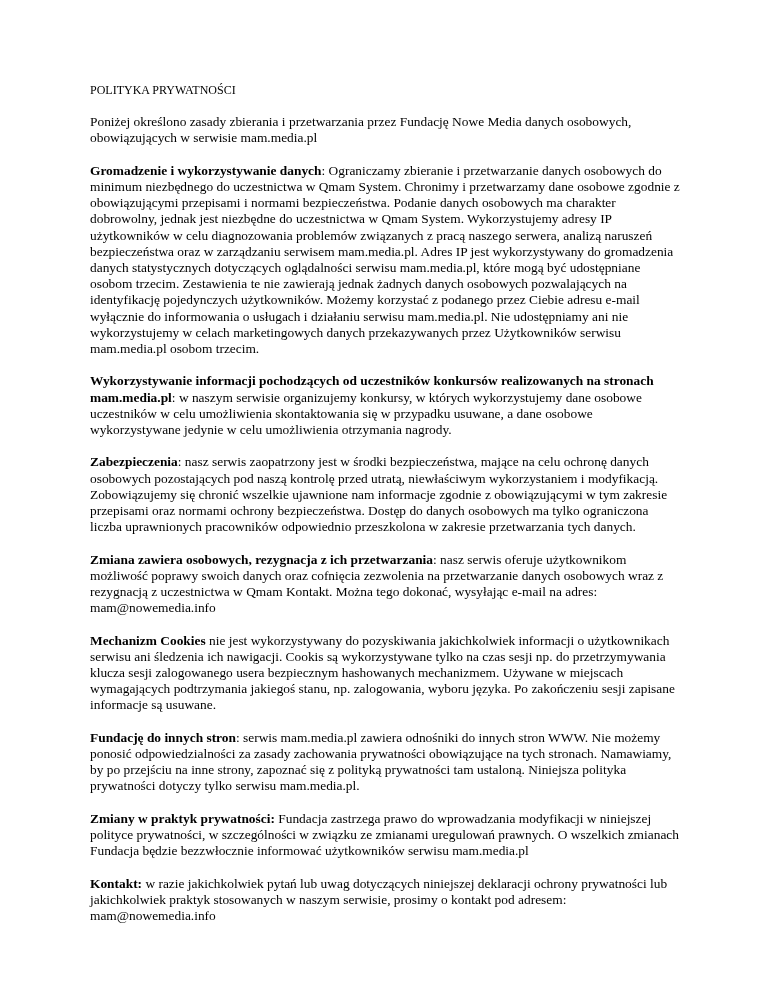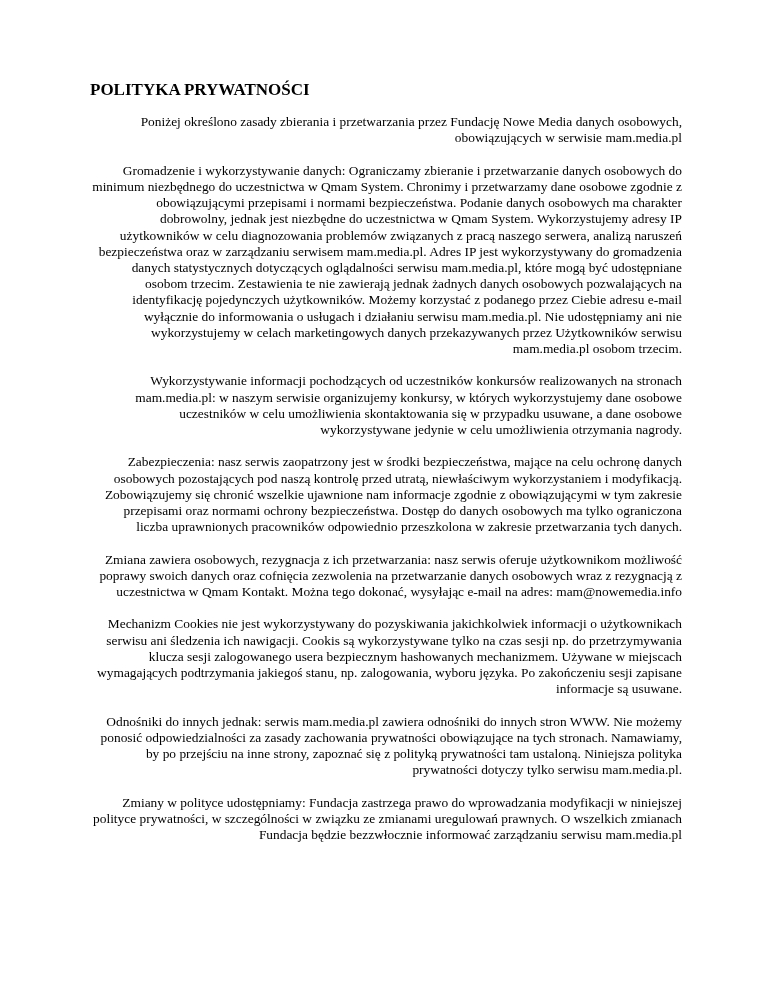--- a/index.html
+++ b/index.html
@@ -13,31 +13,31 @@
     box-sizing: border-box;
     padding: 82px 86px 40px 90px;
     background: #ffffff;
     color: #000000;
     font-family: "Liberation Serif", "DejaVu Serif", serif;
     font-size: 13.4px;
     line-height: 16.2px;
     overflow: hidden;
   }
   .doc-title {
-    font-size: 17px;
-    font-weight: bold;
+    font-size: 12px;
+    font-weight: normal;
     margin: 0 0 16px 0;
     line-height: 16.2px;
   }
   p.para {
     margin: 0 0 16.2px 0;
-    text-align: right;
+    text-align: left;
   }
   p.para strong {
-    font-weight: normal;
+    font-weight: bold;
   }
 </style>
 </head>
 <body>
 
 <div class="page">
 
   <h1 class="doc-title">POLITYKA PRYWATNOŚCI</h1>
 
   <p class="para">Poniżej określono zasady zbierania i przetwarzania przez Fundację Nowe Media danych osobowych, obowiązujących w serwisie mam.media.pl</p>
@@ -45,18 +45,19 @@
   <p class="para"><strong>Gromadzenie i wykorzystywanie danych</strong><span>: Ograniczamy zbieranie i przetwarzanie danych osobowych do minimum niezbędnego do uczestnictwa w Qmam System. Chronimy i przetwarzamy dane osobowe zgodnie z obowiązującymi przepisami i normami bezpieczeństwa. Podanie danych osobowych ma charakter dobrowolny, jednak jest niezbędne do uczestnictwa w Qmam System. Wykorzystujemy adresy IP użytkowników w celu diagnozowania problemów związanych z pracą naszego serwera, analizą naruszeń bezpieczeństwa oraz w zarządzaniu serwisem mam.media.pl. Adres IP jest wykorzystywany do gromadzenia danych statystycznych dotyczących oglądalności serwisu mam.media.pl, które mogą być udostępniane osobom trzecim. Zestawienia te nie zawierają jednak żadnych danych osobowych pozwalających na identyfikację pojedynczych użytkowników. Możemy korzystać z podanego przez Ciebie adresu e-mail wyłącznie do informowania o usługach i działaniu serwisu mam.media.pl. Nie udostępniamy ani nie wykorzystujemy w celach marketingowych danych przekazywanych przez Użytkowników serwisu mam.media.pl osobom trzecim.</span></p>
 
   <p class="para"><strong>Wykorzystywanie informacji pochodzących od uczestników konkursów realizowanych na stronach mam.media.pl</strong><span>: w naszym serwisie organizujemy konkursy, w których wykorzystujemy dane osobowe uczestników w celu umożliwienia skontaktowania się w przypadku usuwane, a dane osobowe wykorzystywane jedynie w celu umożliwienia otrzymania nagrody.</span></p>
 
   <p class="para"><strong>Zabezpieczenia</strong><span>: nasz serwis zaopatrzony jest w środki bezpieczeństwa, mające na celu ochronę danych osobowych pozostających pod naszą kontrolę przed utratą, niewłaściwym wykorzystaniem i modyfikacją. Zobowiązujemy się chronić wszelkie ujawnione nam informacje zgodnie z obowiązującymi w tym zakresie przepisami oraz normami ochrony bezpieczeństwa. Dostęp do danych osobowych ma tylko ograniczona liczba uprawnionych pracowników odpowiednio przeszkolona w zakresie przetwarzania tych danych.</span></p>
 
   <p class="para"><strong>Zmiana zawiera osobowych, rezygnacja z ich przetwarzania</strong><span>: nasz serwis oferuje użytkownikom możliwość poprawy swoich danych oraz cofnięcia zezwolenia na przetwarzanie danych osobowych wraz z rezygnacją z uczestnictwa w Qmam Kontakt. Można tego dokonać, wysyłając e-mail na adres: mam@nowemedia.info</span></p>
 
   <p class="para"><strong>Mechanizm Cookies</strong><span> nie jest wykorzystywany do pozyskiwania jakichkolwiek informacji o użytkownikach serwisu ani śledzenia ich nawigacji. Cookis są wykorzystywane tylko na czas sesji np. do przetrzymywania klucza sesji zalogowanego usera bezpiecznym hashowanych mechanizmem. Używane w miejscach wymagających podtrzymania jakiegoś stanu, np. zalogowania, wyboru języka. Po zakończeniu sesji zapisane informacje są usuwane.</span></p>
 
-  <p class="para"><strong>Odnośniki do innych jednak</strong><span>: serwis mam.media.pl zawiera odnośniki do innych stron WWW. Nie możemy ponosić odpowiedzialności za zasady zachowania prywatności obowiązujące na tych stronach. Namawiamy, by po przejściu na inne strony, zapoznać się z polityką prywatności tam ustaloną. Niniejsza polityka prywatności dotyczy tylko serwisu mam.media.pl.</span></p>
+  <p class="para"><strong>Fundację do innych stron</strong><span>: serwis mam.media.pl zawiera odnośniki do innych stron WWW. Nie możemy ponosić odpowiedzialności za zasady zachowania prywatności obowiązujące na tych stronach. Namawiamy, by po przejściu na inne strony, zapoznać się z polityką prywatności tam ustaloną. Niniejsza polityka prywatności dotyczy tylko serwisu mam.media.pl.</span></p>
 
-  <p class="para"><strong>Zmiany w polityce udostępniamy:</strong><span> Fundacja zastrzega prawo do wprowadzania modyfikacji w niniejszej polityce prywatności, w szczególności w związku ze zmianami uregulowań prawnych. O wszelkich zmianach Fundacja będzie bezzwłocznie informować zarządzaniu serwisu mam.media.pl</span></p>
+  <p class="para"><strong>Zmiany w praktyk prywatności:</strong><span> Fundacja zastrzega prawo do wprowadzania modyfikacji w niniejszej polityce prywatności, w szczególności w związku ze zmianami uregulowań prawnych. O wszelkich zmianach Fundacja będzie bezzwłocznie informować użytkowników serwisu mam.media.pl</span></p>
 
+  <p class="para"><strong>Kontakt:</strong><span> w razie jakichkolwiek pytań lub uwag dotyczących niniejszej deklaracji ochrony prywatności lub jakichkolwiek praktyk stosowanych w naszym serwisie, prosimy o kontakt pod adresem: mam@nowemedia.info</span></p>
 
 </div>
 
 </body></html>

